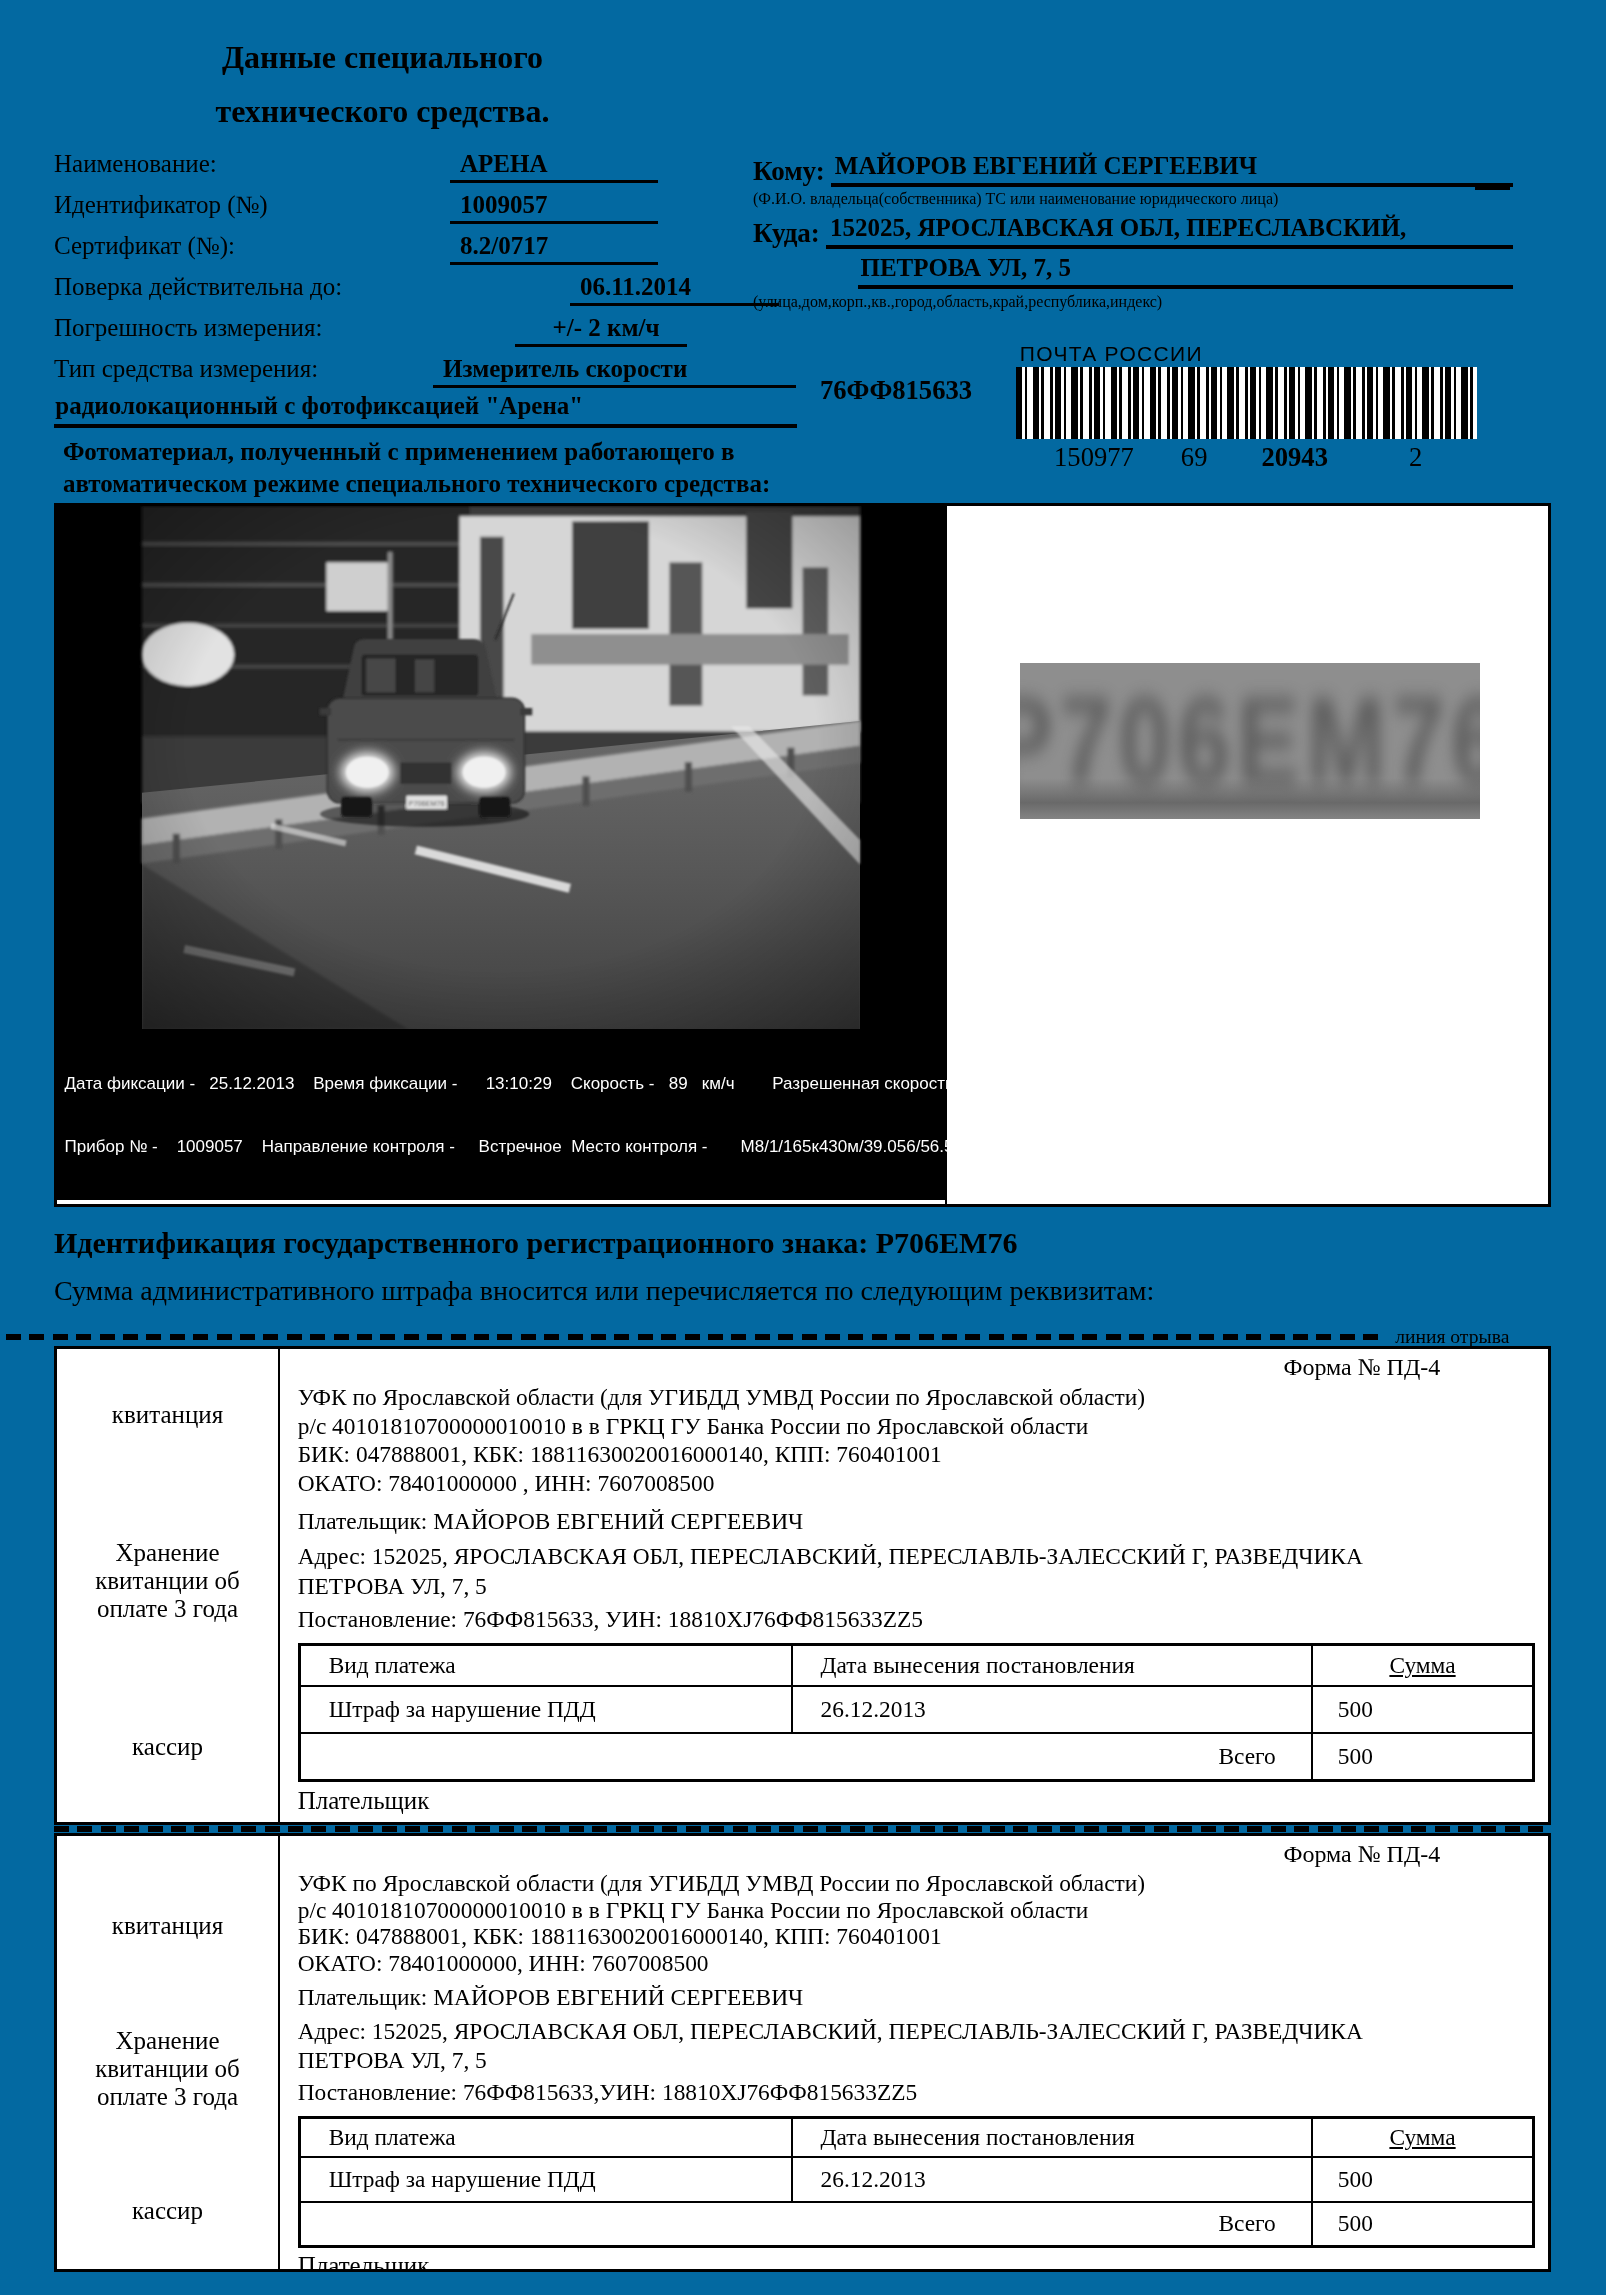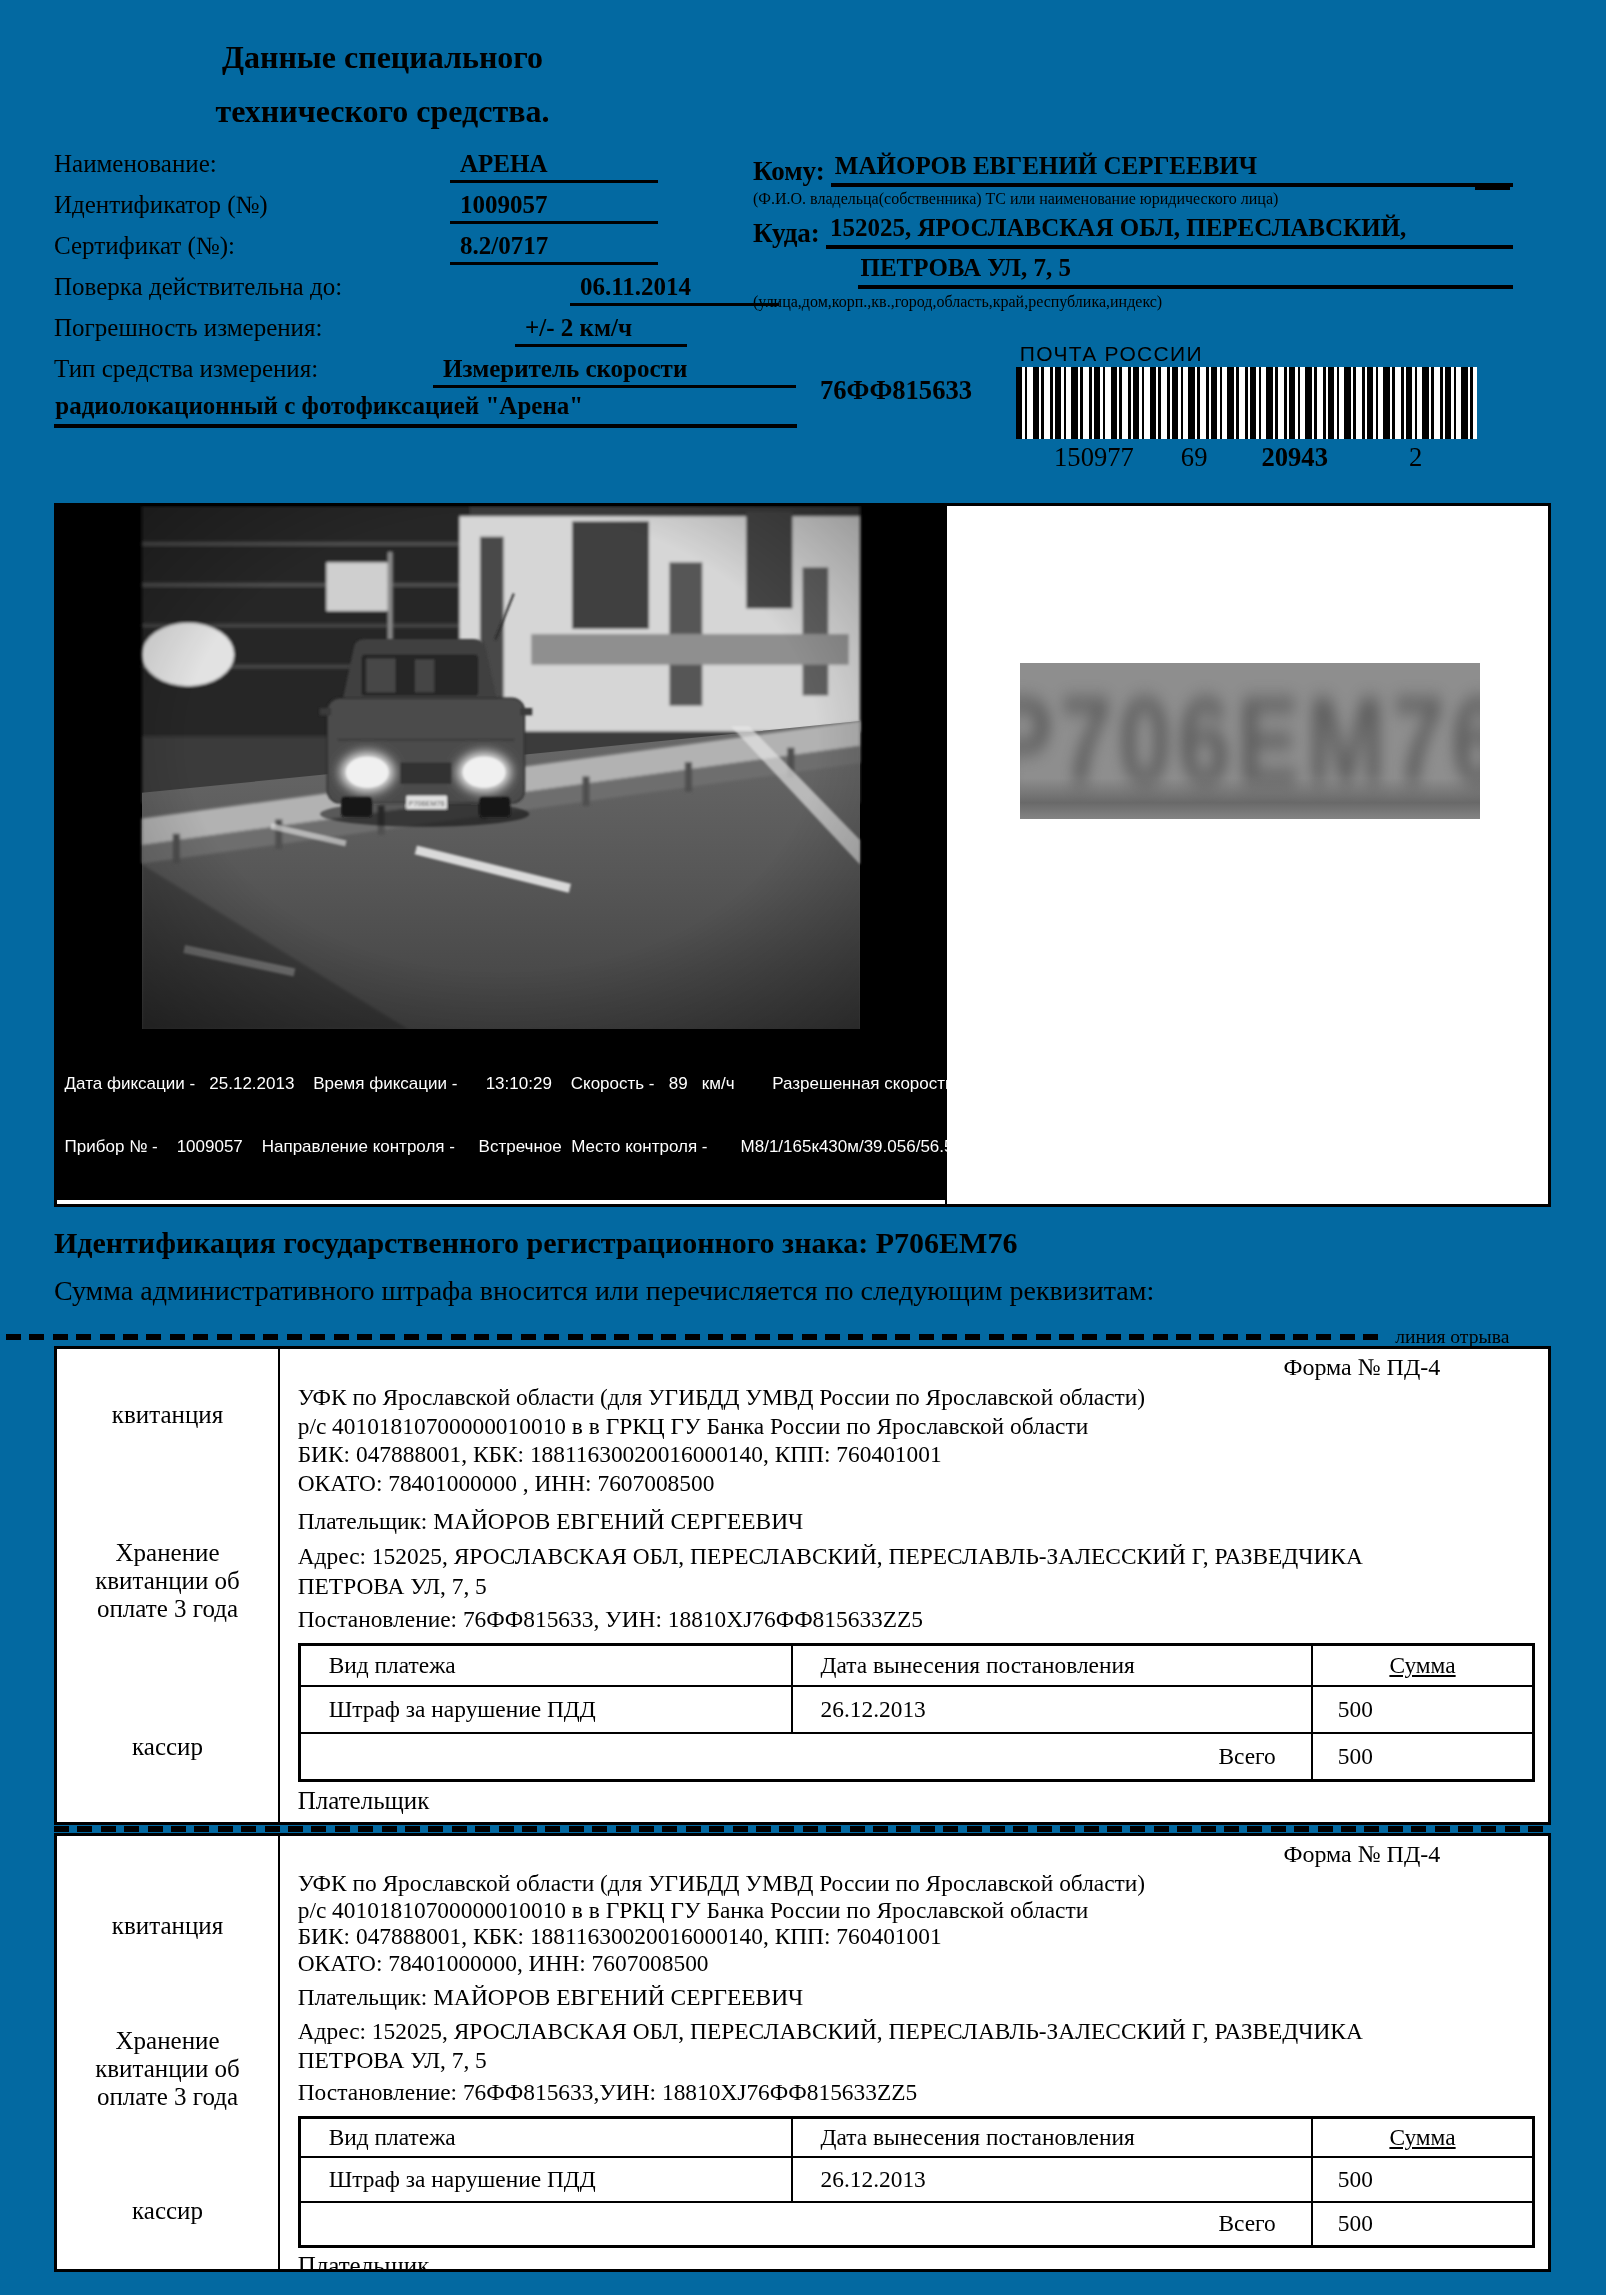--- a/index.html
+++ b/index.html
@@ -9,21 +9,21 @@
   
   .title{position:absolute;left:66px;top:30px;width:633px;text-align:center;
          font-weight:bold;font-size:32px;line-height:54px;}
   .fields{position:absolute;left:54px;top:134px;width:747px;margin-top:8px;}
   .frow{position:relative;height:41px;}
   .fl{position:absolute;left:0;bottom:5px;font-size:25px;white-space:nowrap;}
   .fv{position:absolute;bottom:0;border-bottom:3.8px solid #000;font-weight:bold;
       font-size:25px;padding:0 0 2.5px 10px;white-space:nowrap;box-sizing:border-box;}
   .vA{left:396px;width:208px;}
   .vB{left:516px;width:209px;}
-  .vC{left:461px;width:172px;}
+  .vC{left:461px;width:172px;text-align:center;}
   .vD{left:379px;width:363px;}
   .type2{width:742px;border-bottom:4.4px solid #000;font-weight:bold;font-size:25px;
          padding:3.8px 0 3.8px 1.3px;white-space:nowrap;}
   .photonote{margin-top:8.9px;font-weight:bold;font-size:25px;line-height:32px;padding-left:8.9px;}
 
   
   .addr{position:absolute;left:753px;top:152px;width:760px;}
   .kvrow{display:flex;align-items:flex-end;}
   .kvlabel{font-weight:bold;font-size:27px;padding-right:6.3px;white-space:nowrap;}
   .kvval{flex:1;font-weight:bold;font-size:25px;border-bottom:4.4px solid #000;
@@ -136,20 +136,24 @@
     </div>
     <div class="frow">
       <span class="fl">Погрешность измерения:</span>
       <span class="fv vC">+/- 2 км/ч</span>
     </div>
     <div class="frow">
       <span class="fl">Тип средства измерения:</span>
       <span class="fv vD">Измеритель скорости</span>
     </div>
     <div class="type2">радиолокационный с фотофиксацией "Арена"</div>
+    <div class="photonote">
+      <div>Фотоматериал, полученный с применением работающего в</div>
+      <div>автоматическом режиме специального технического средства:</div>
+    </div>
   </div>
 
   <div class="addr">
     <div class="kvrow">
       <span class="kvlabel">Кому:</span>
       <span class="kvval">МАЙОРОВ ЕВГЕНИЙ СЕРГЕЕВИЧ</span>
     </div>
     <div class="caption">(Ф.И.О. владельца(собственника) ТС или наименование юридического лица)</div>
     <div class="kvrow">
       <span class="kvlabel">Куда:</span>

